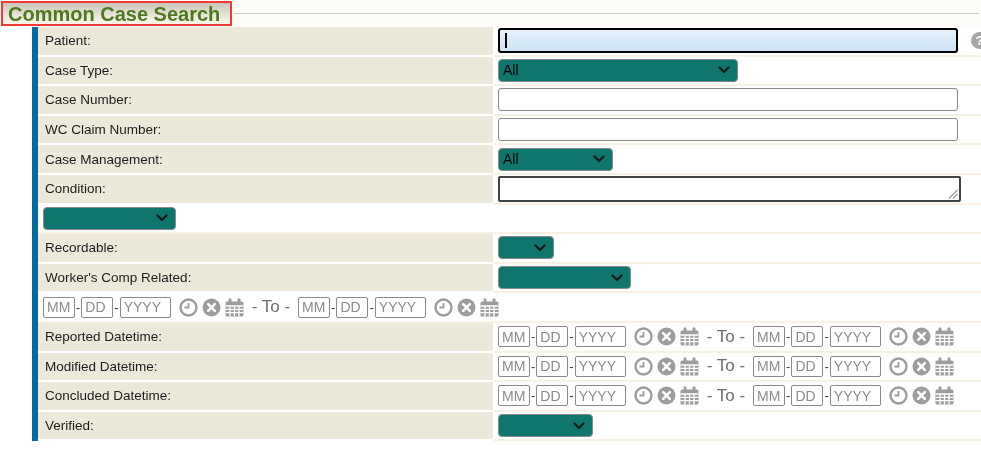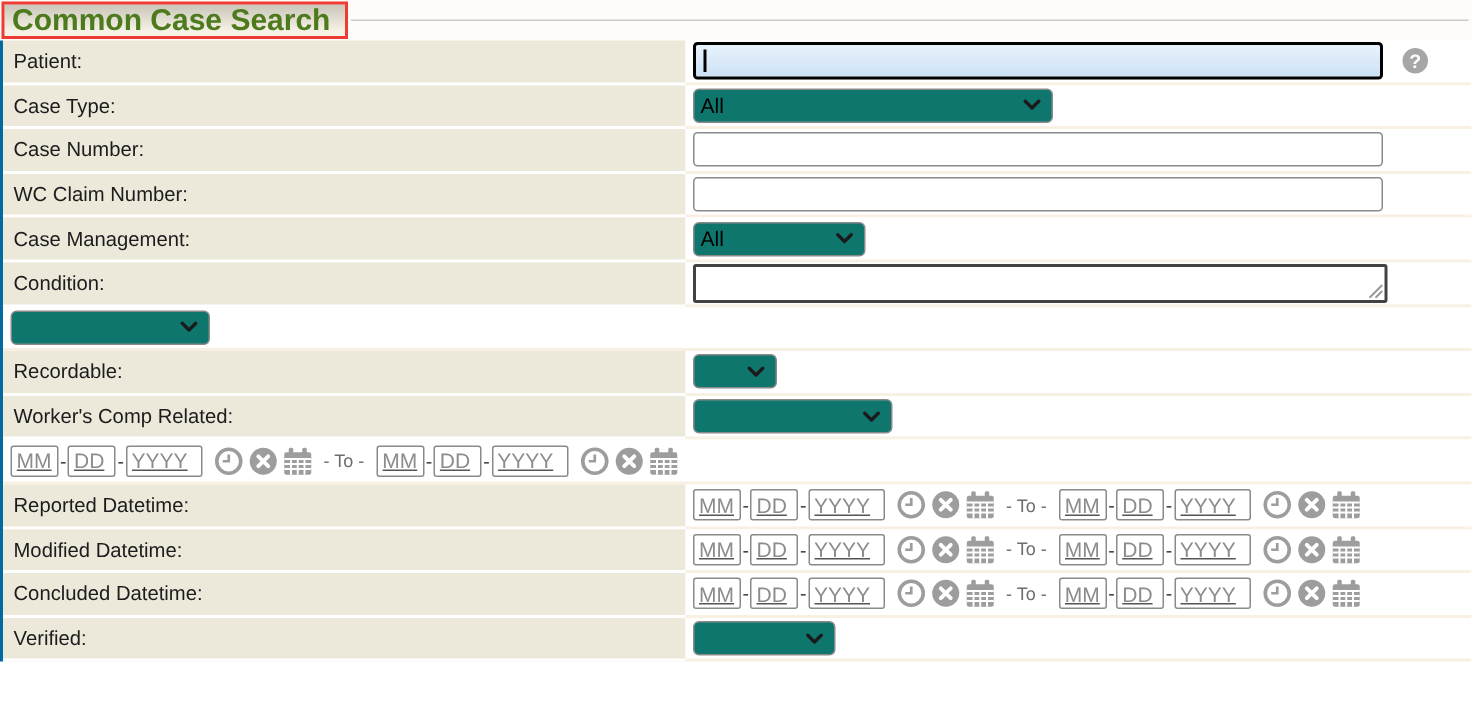--- a/index.html
+++ b/index.html
@@ -15,36 +15,36 @@
     border:2px solid var(--annotation-red,#ee3b33);
     background:linear-gradient(180deg,#c9c5b8 0%,#f6f3e6 85%);
     display:flex;align-items:center;padding:0 10px 0 5px;
   }
   .title-text{
     font-size:20px;font-weight:bold;color:var(--title-green,#4c7a1d);
     white-space:nowrap;line-height:1;
   }
   .title-line{flex:1;height:1px;background:#c9c9c9;margin:13px 2px 0 2px;}
   
-  .form-table{border-left:2px solid #0369a1;}
+  .form-table{border-left:6px solid #0369a1;margin-left:32px;}
   .row{display:flex;height:29.6px;}
   .label-cell{
     width:455px;box-sizing:border-box;flex:none;
     background:var(--label-bg,#ece8da);
     border-bottom:2px solid #fff;
     display:flex;align-items:center;padding-left:7px;
     font-size:13.5px;color:#1c1c1c;
   }
   .field-cell{
     flex:1;box-sizing:border-box;background:#fff;
     border-bottom:2px solid var(--field-separator,#f8f0e2);
     display:flex;align-items:center;padding-left:5px;
   }
   
-  input{font-family:"Liberation Sans","DejaVu Sans",sans-serif;outline:none;text-decoration:underline;}
+  input{font-family:"Liberation Sans","DejaVu Sans",sans-serif;outline:none;}
   .text-input{
     width:460px;height:23px;box-sizing:border-box;
     border:1px solid #8a8a8a;border-radius:3px;
     font-size:14px;padding:0 4px;background:#fff;color:#000;
   }
   .patient-wrap{position:relative;display:flex;align-items:center;}
   .patient-input{
     width:460px;height:25px;box-sizing:border-box;
     border:2px solid var(--focus-border,#000);border-radius:3px;
     background:linear-gradient(180deg,var(--focus-bg-top,#e8f2fc),var(--focus-bg-bottom,#cce1f5));
@@ -73,21 +73,21 @@
     height:21px;box-sizing:border-box;border:1px solid #8a8a8a;border-radius:2px;
     font-size:14px;padding:0 0 0 3px;color:#555;background:#fff;
   }
   .dt::placeholder{color:#8c8c8c;opacity:1;}
   .dt.mm,.dt.dd{width:32px}
   .dt.yyyy{width:51px}
   .hyph{color:#3a3a3a;margin:0 1px;font-size:13px;}
   .dtgroup{display:flex;align-items:center;}
   .dticons{display:flex;align-items:center;gap:4px;margin-left:8px;}
   .icon{width:19px;height:19px;display:block;}
-  .to-label{color:#6d6d6d;font-size:12px;margin:0 8px;white-space:nowrap;}
+  .to-label{color:#6d6d6d;font-size:17px;margin:0 8px;white-space:nowrap;}
 </style>
 </head>
 <body>
 
 <svg width="0" height="0" style="position:absolute" aria-hidden="true">
   <defs>
     <symbol id="i-clock" viewBox="0 0 19 19">
       <circle cx="9.5" cy="9.5" r="8" fill="none" stroke="#9d9d9d" stroke-width="2.4"></circle>
       <path d="M9.5 5 V9.5 H5.5" fill="none" stroke="#9d9d9d" stroke-width="1.8"></path>
     </symbol>

